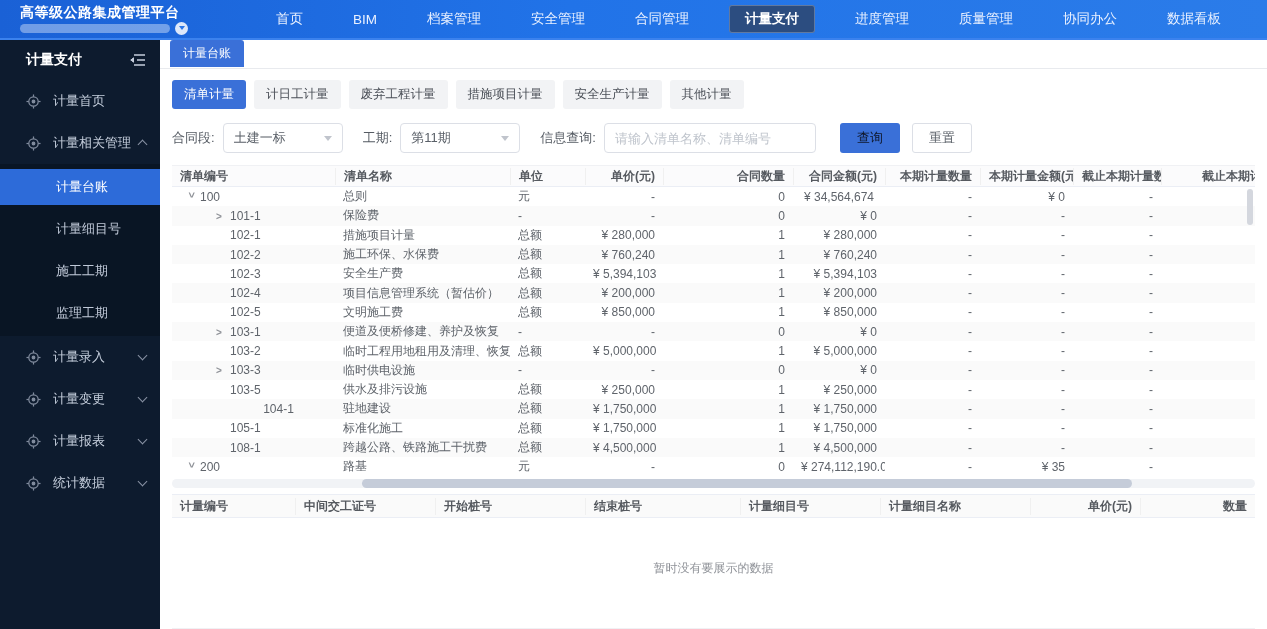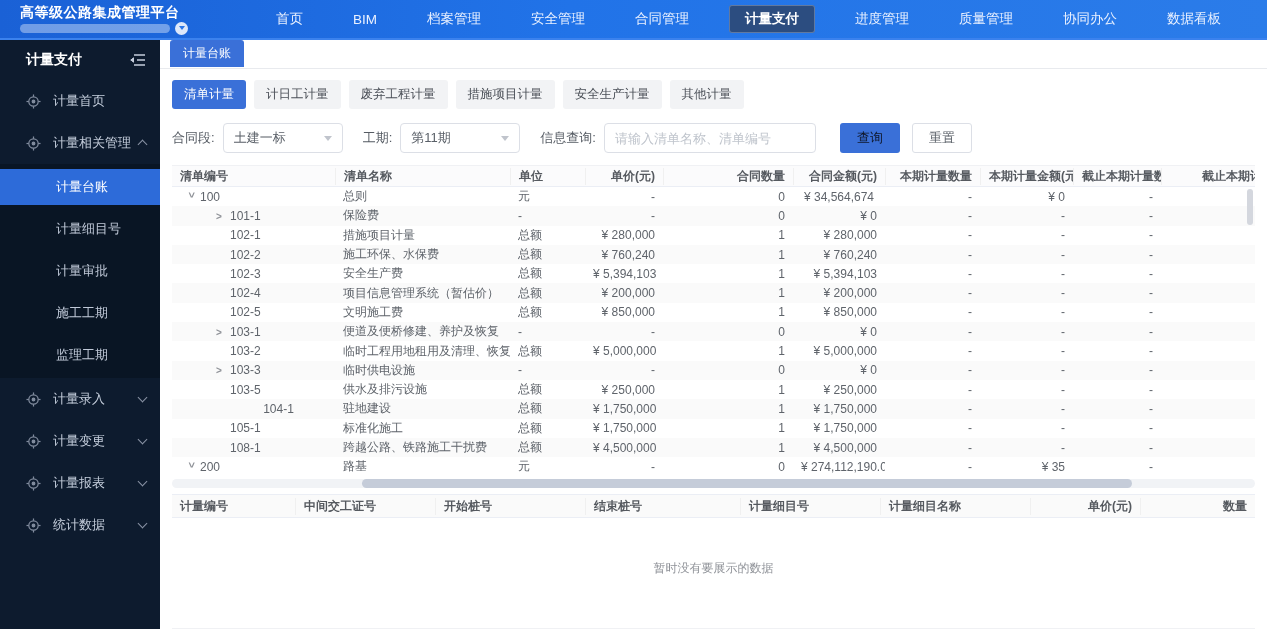--- a/index.html
+++ b/index.html
@@ -153,21 +153,20 @@
                 <line x1="8" y1="13" x2="8" y2="15.5"></line>
                 <line x1="0.5" y1="8" x2="3" y2="8"></line>
                 <line x1="13" y1="8" x2="15.5" y2="8"></line>
               </svg></span>
             <span class="s-label">计量相关管理</span>
             <span class="chev up"></span>
           </div>
           <div class="submenu">
             <div class="side-sub active">计量台账</div>
             <div class="side-sub">计量细目号</div>
-            <div class="side-sub">计量审批</div>
             <div class="side-sub">施工工期</div>
             <div class="side-sub">监理工期</div>
           </div>
           <div class="side-item">
             <span class="s-icon"><svg width="15" height="15" viewBox="0 0 16 16" fill="none" stroke="#97a1b3" stroke-width="1.3">
                 <circle cx="8" cy="8" r="5"></circle>
                 <circle cx="8" cy="8" r="1.4" fill="#97a1b3"></circle>
                 <line x1="8" y1="0.5" x2="8" y2="3"></line>
                 <line x1="8" y1="13" x2="8" y2="15.5"></line>
                 <line x1="0.5" y1="8" x2="3" y2="8"></line>

